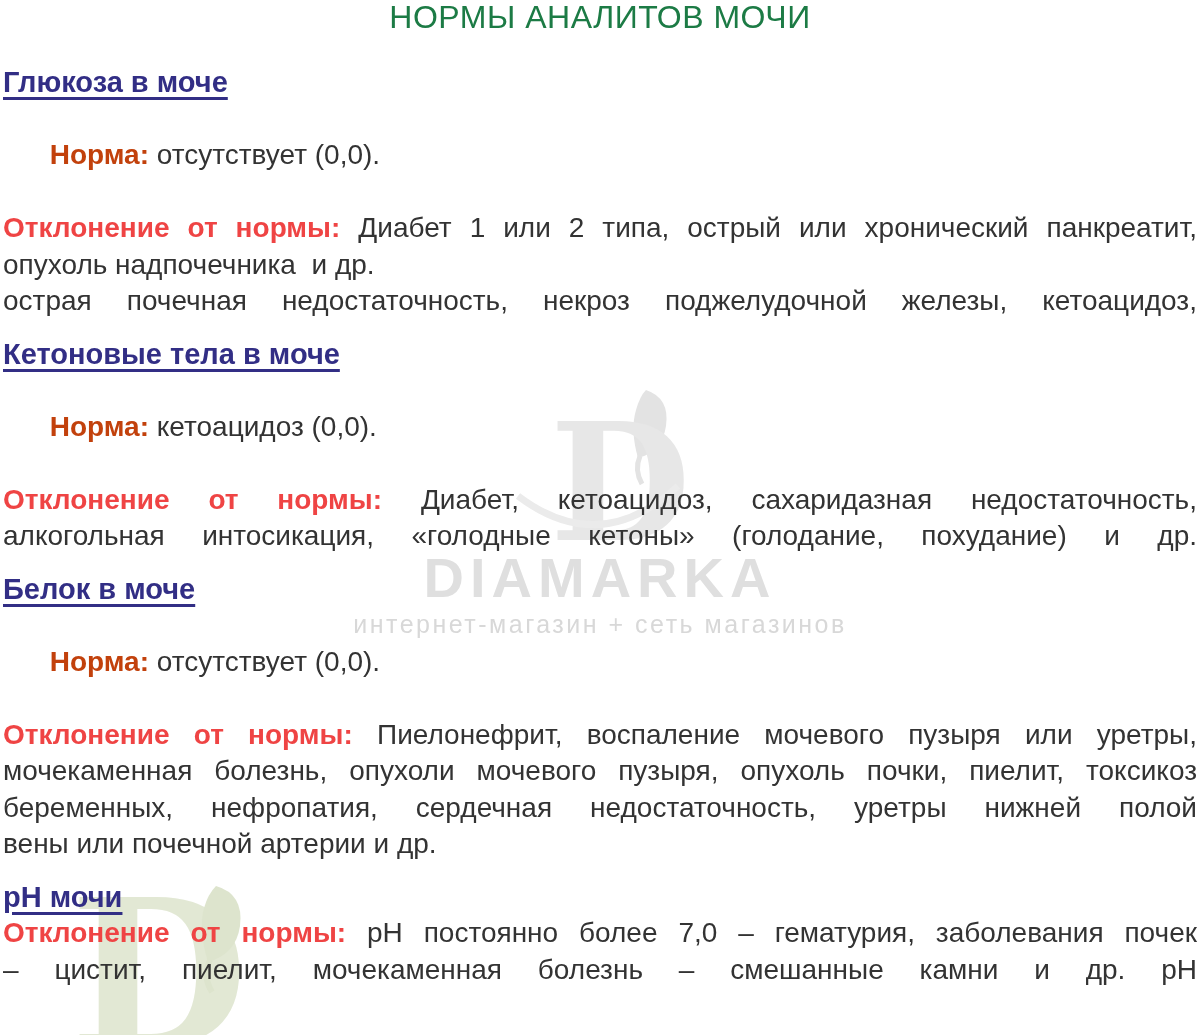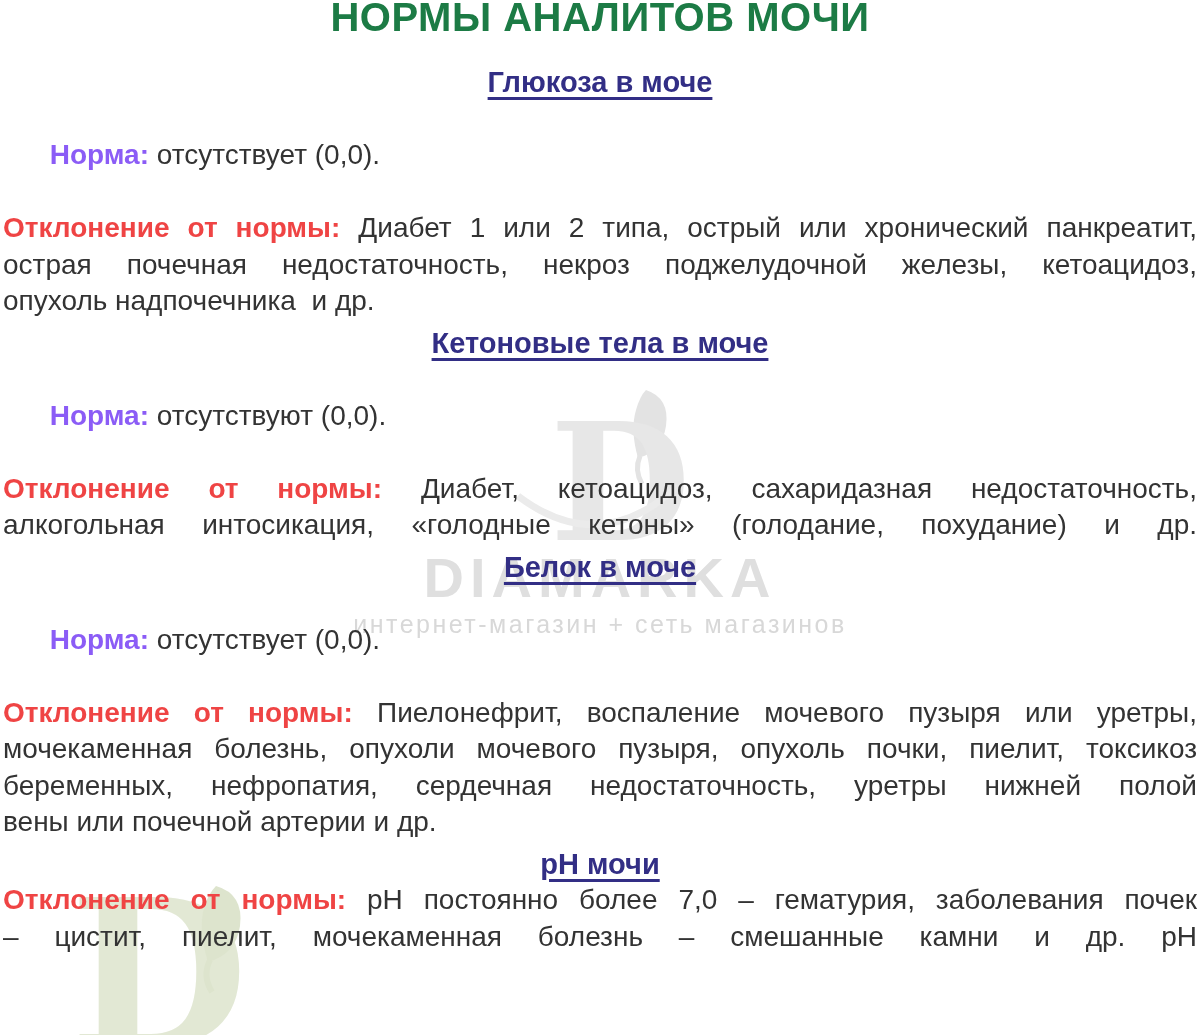--- a/index.html
+++ b/index.html
@@ -18,49 +18,48 @@
     inset: 0;
     z-index: 0;
     pointer-events: none;
   }
   .content {
     position: relative;
     z-index: 1;
     padding: 0 3px;
   }
   .doc-title {
-    font-size: 40px;
+    font-size: 32px;
     line-height: 34px;
     margin: 0 0 30px 0;
     text-align: center;
     color: #1c7b45;
-    font-weight: bold;
+    font-weight: normal;
     letter-spacing: 0.5px;
   }
   .section-heading {
     font-size: 29px;
     line-height: 36.5px;
-    margin: 5px 0 0 0;
+    margin: 16px 0 0 0;
     color: #322e85;
     font-weight: bold;
     text-decoration: underline;
     text-decoration-thickness: 2.5px;
     text-underline-offset: 5px;
-    text-align: center;
   }
   .line {
     line-height: 36.5px;
     white-space: pre-wrap;
   }
   .j {
     text-align: justify;
     text-align-last: justify;
     white-space: normal;
   }
-  .norm-label { font-weight: bold; color: #8b5cf6; }
+  .norm-label { font-weight: bold; color: #c2410c; }
   .dev-label  { font-weight: bold; color: #ef4444; }
   .wm text { font-family: "Liberation Sans", sans-serif; }
   .wm .serifD { font-family: "DejaVu Serif", serif; font-weight: bold; }
 </style>
 </head>
 <body>
 
 <div class="page">
 
   <svg class="wm" width="1200" height="1035" viewBox="0 0 1200 1035" xmlns="http://www.w3.org/2000/svg">
@@ -84,29 +83,29 @@
   <div class="content">
     <h1 class="doc-title">НОРМЫ АНАЛИТОВ МОЧИ</h1>
     <div>
   <section>
     <h2 class="section-heading">Глюкоза в моче</h2>
     <div class="line">
       <span class="norm-label">Норма:</span><span> отсутствует (0,0).</span>
     </div>
     <div>
             <div class="line j"><span class="dev-label">Отклонение от нормы:</span><span> Диабет 1 или 2 типа, острый или хронический панкреатит,</span></div>
+            <div class="line"><span>опухоль надпочечника  и др.</span></div>
             <div class="line j"><span>острая почечная недостаточность, некроз поджелудочной железы,  кетоацидоз,</span></div>
-            <div class="line"><span>опухоль надпочечника  и др.</span></div>
           </div>
   </section>
 
   <section>
     <h2 class="section-heading">Кетоновые тела в моче</h2>
     <div class="line">
-      <span class="norm-label">Норма:</span><span> отсутствуют (0,0).</span>
+      <span class="norm-label">Норма:</span><span> кетоацидоз (0,0).</span>
     </div>
     <div>
             <div class="line j"><span class="dev-label">Отклонение от нормы:</span><span> Диабет,  кетоацидоз,  сахаридазная  недостаточность,</span></div>
             <div class="line j"><span>алкогольная  интосикация,  «голодные кетоны»  (голодание,  похудание)  и  др.</span></div>
           </div>
   </section>
 
   <section>
     <h2 class="section-heading">Белок в моче</h2>
     <div class="line">

